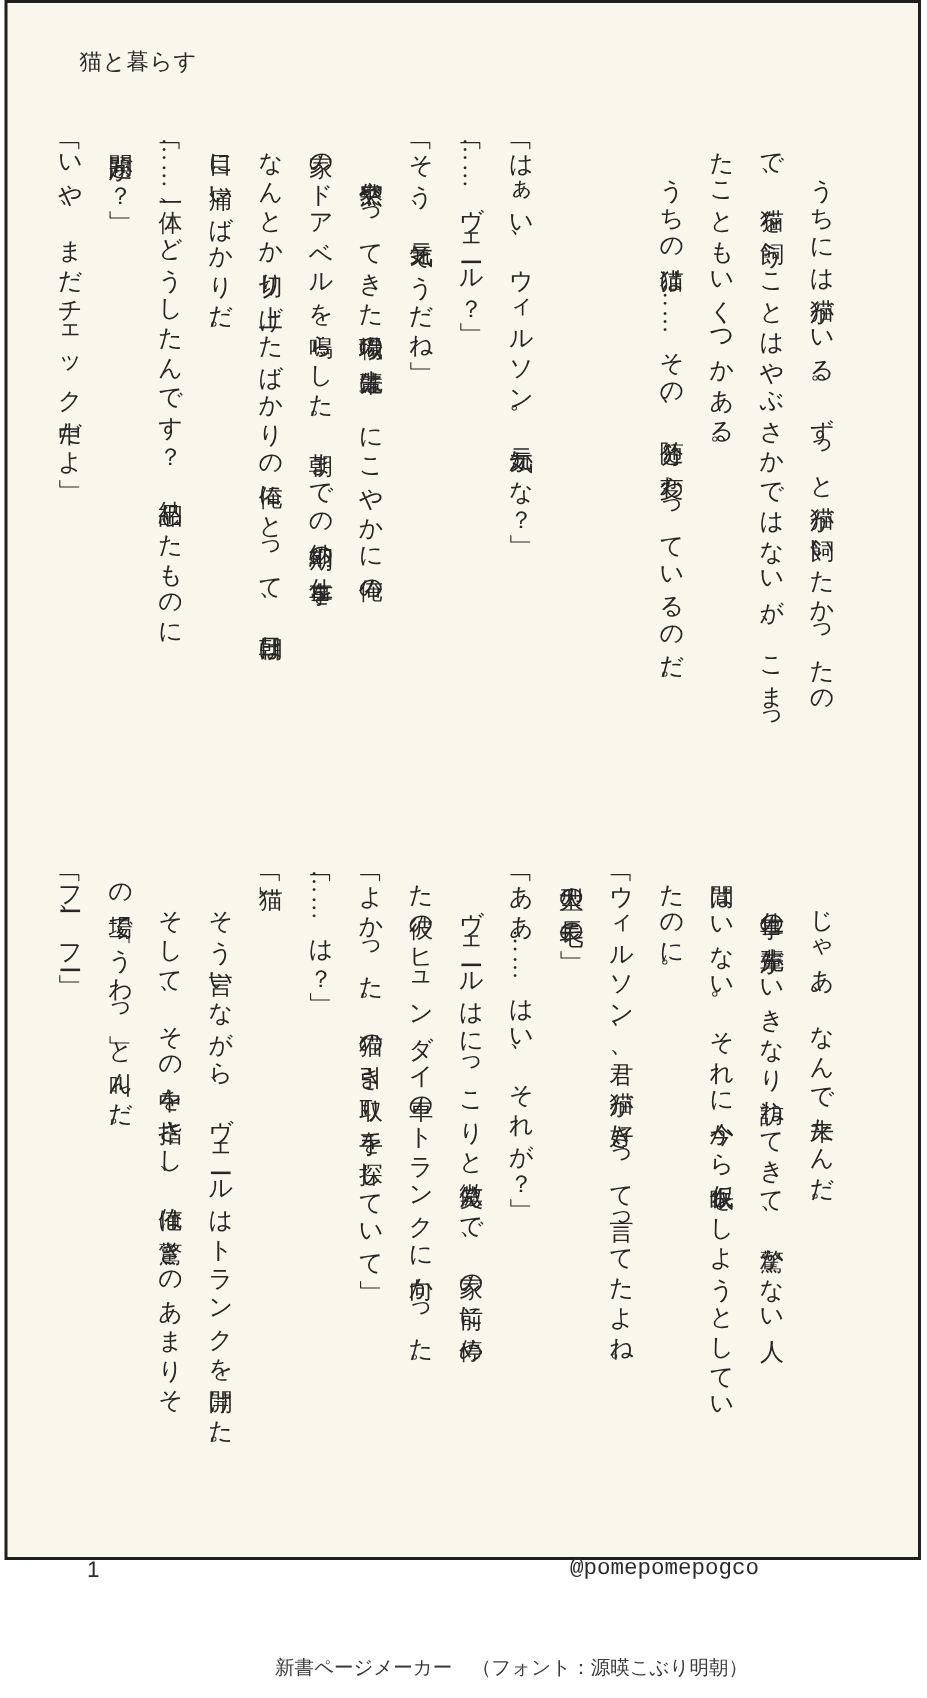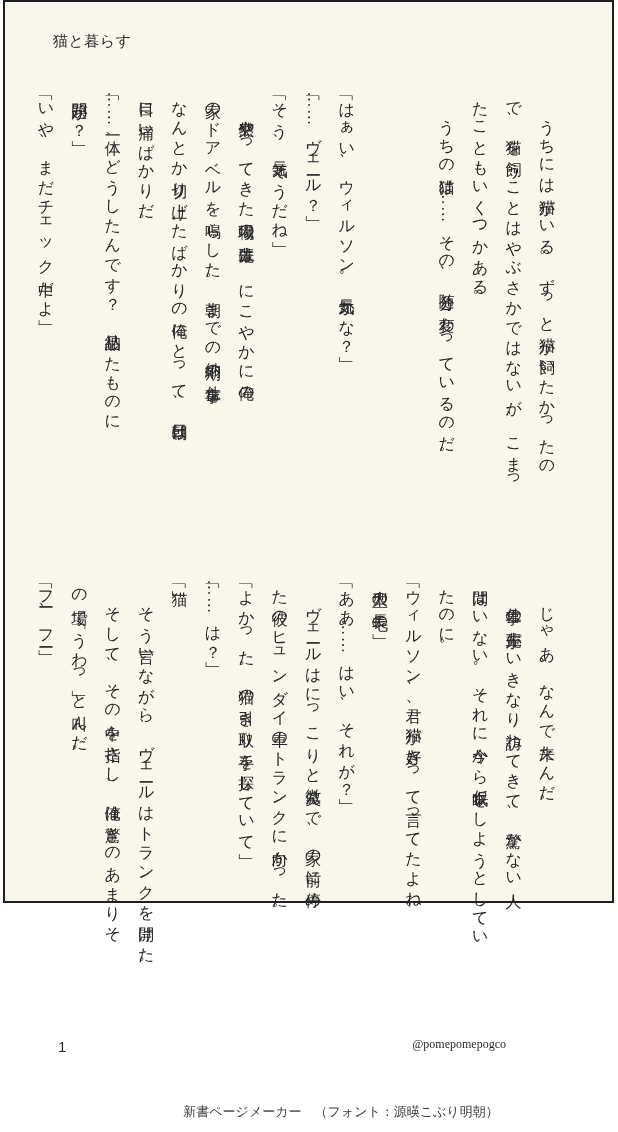--- a/index.html
+++ b/index.html
@@ -12,21 +12,21 @@
     height: 1132px;
     position: relative;
     overflow: hidden;
     font-family: "Liberation Serif", "DejaVu Serif", serif;
   }
   .paper {
     position: absolute;
     left: 3px;
     top: 0;
     width: 611px;
-    height: 903px;
+    height: 1040px;
     box-sizing: border-box;
     border: 2px solid #1f1f1f;
     background: #f9f6ec;
   }
   .title {
     position: absolute;
     left: 48px;
     top: 30px;
     font-family: "Liberation Sans", "DejaVu Sans", sans-serif;
     font-size: 15px;
@@ -52,22 +52,22 @@
     left: 53px;
     top: 1036px;
     font-family: "Liberation Sans", "DejaVu Sans", sans-serif;
     font-size: 15px;
     color: #2b2b2b;
   }
   .handle {
     position: absolute;
     right: 106px;
     top: 1035px;
-    font-family: Liberation Serif, serif;
-    font-size: 12px;
+    font-family: Liberation Mono, monospace;
+    font-size: 15px;
     color: #2b2b2b;
   }
   .footer {
     position: absolute;
     left: 0;
     top: 1091px;
     width: 618px;
     height: 41px;
     background: #ffffff;
     display: flex;

